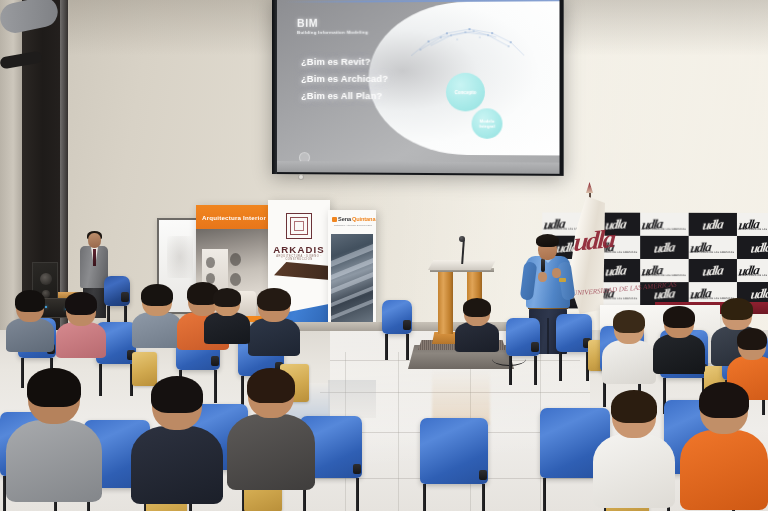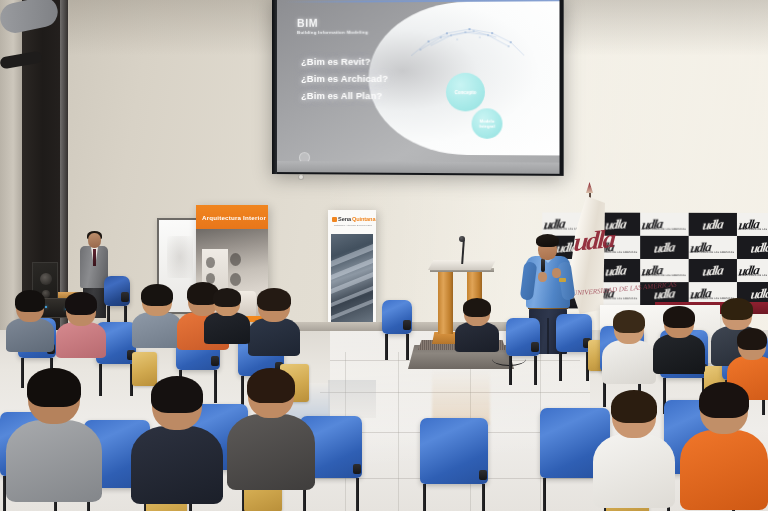--- a/index.html
+++ b/index.html
@@ -700,20 +700,37 @@
       <div class="ba-dot" style="left:34px;top:24px;width:11px;height:13px"></div>
       <div class="ba-dot" style="left:34px;top:44px;width:11px;height:13px"></div>
       <div class="ba-sofa"></div>
     </div>
     <div class="ba-orange">
       <span class="udla-mark">udla</span>
     </div>
     <div class="ba-foot"></div>
   </div>
 
+  <div class="banner banner-arkadis">
+    <div class="bk-logo">
+      <div class="bk-sq" style="left:0;top:0;width:26px;height:26px;border-color:#6b3238"></div>
+      <div class="bk-sq" style="left:4px;top:4px;width:18px;height:18px;border-color:#8d4b50"></div>
+      <div class="bk-sq" style="left:8px;top:8px;width:10px;height:10px;border-color:#b07478"></div>
+    </div>
+    <div class="bk-name">ARKADIS</div>
+    <div class="bk-tag">ARQUITECTURA · DISEÑO · CONSTRUCCION</div>
+    <div class="bk-brown"></div>
+    <div class="bk-white-tri"></div>
+    <div class="bk-blue1"></div>
+    <div class="bk-badge" style="left:13px"></div>
+    <div class="bk-badge" style="left:38px"></div>
+    <div class="bk-badge-lbl" style="left:10px">ISO 9001</div>
+    <div class="bk-badge-lbl" style="left:35px">GOLD</div>
+    <div class="bk-foot"></div>
+  </div>
 
   <div class="banner banner-sena">
     <div class="bs-head">
       <span class="bs-icon"></span>
       <span class="bs-sena">Sena</span>
       <span class="bs-quint">Quintana</span>
     </div>
     <div class="bs-sub">Distribuidor Autorizado
 Soluciones BIM</div>
     <div class="bs-photo">

